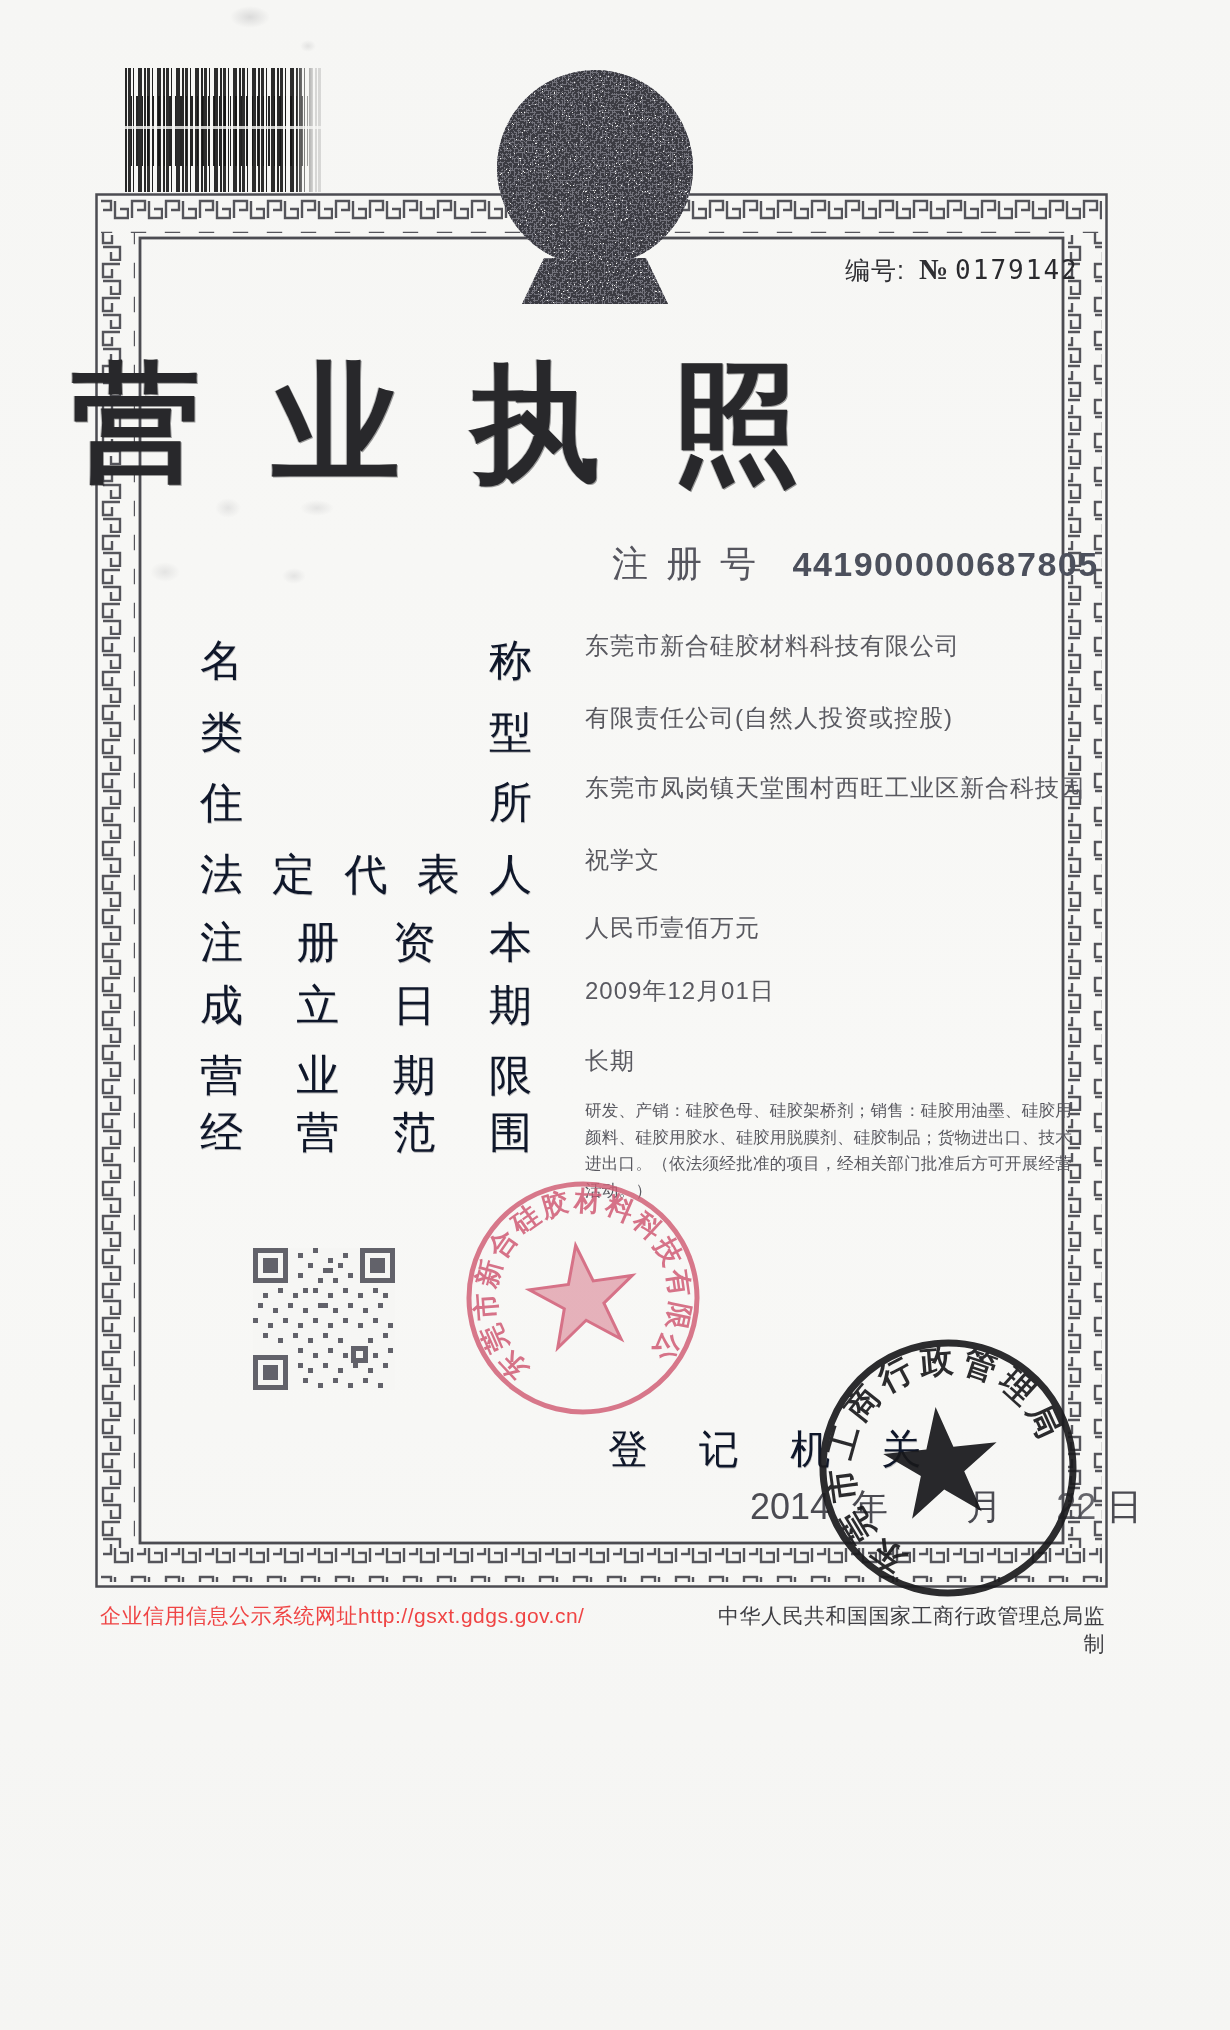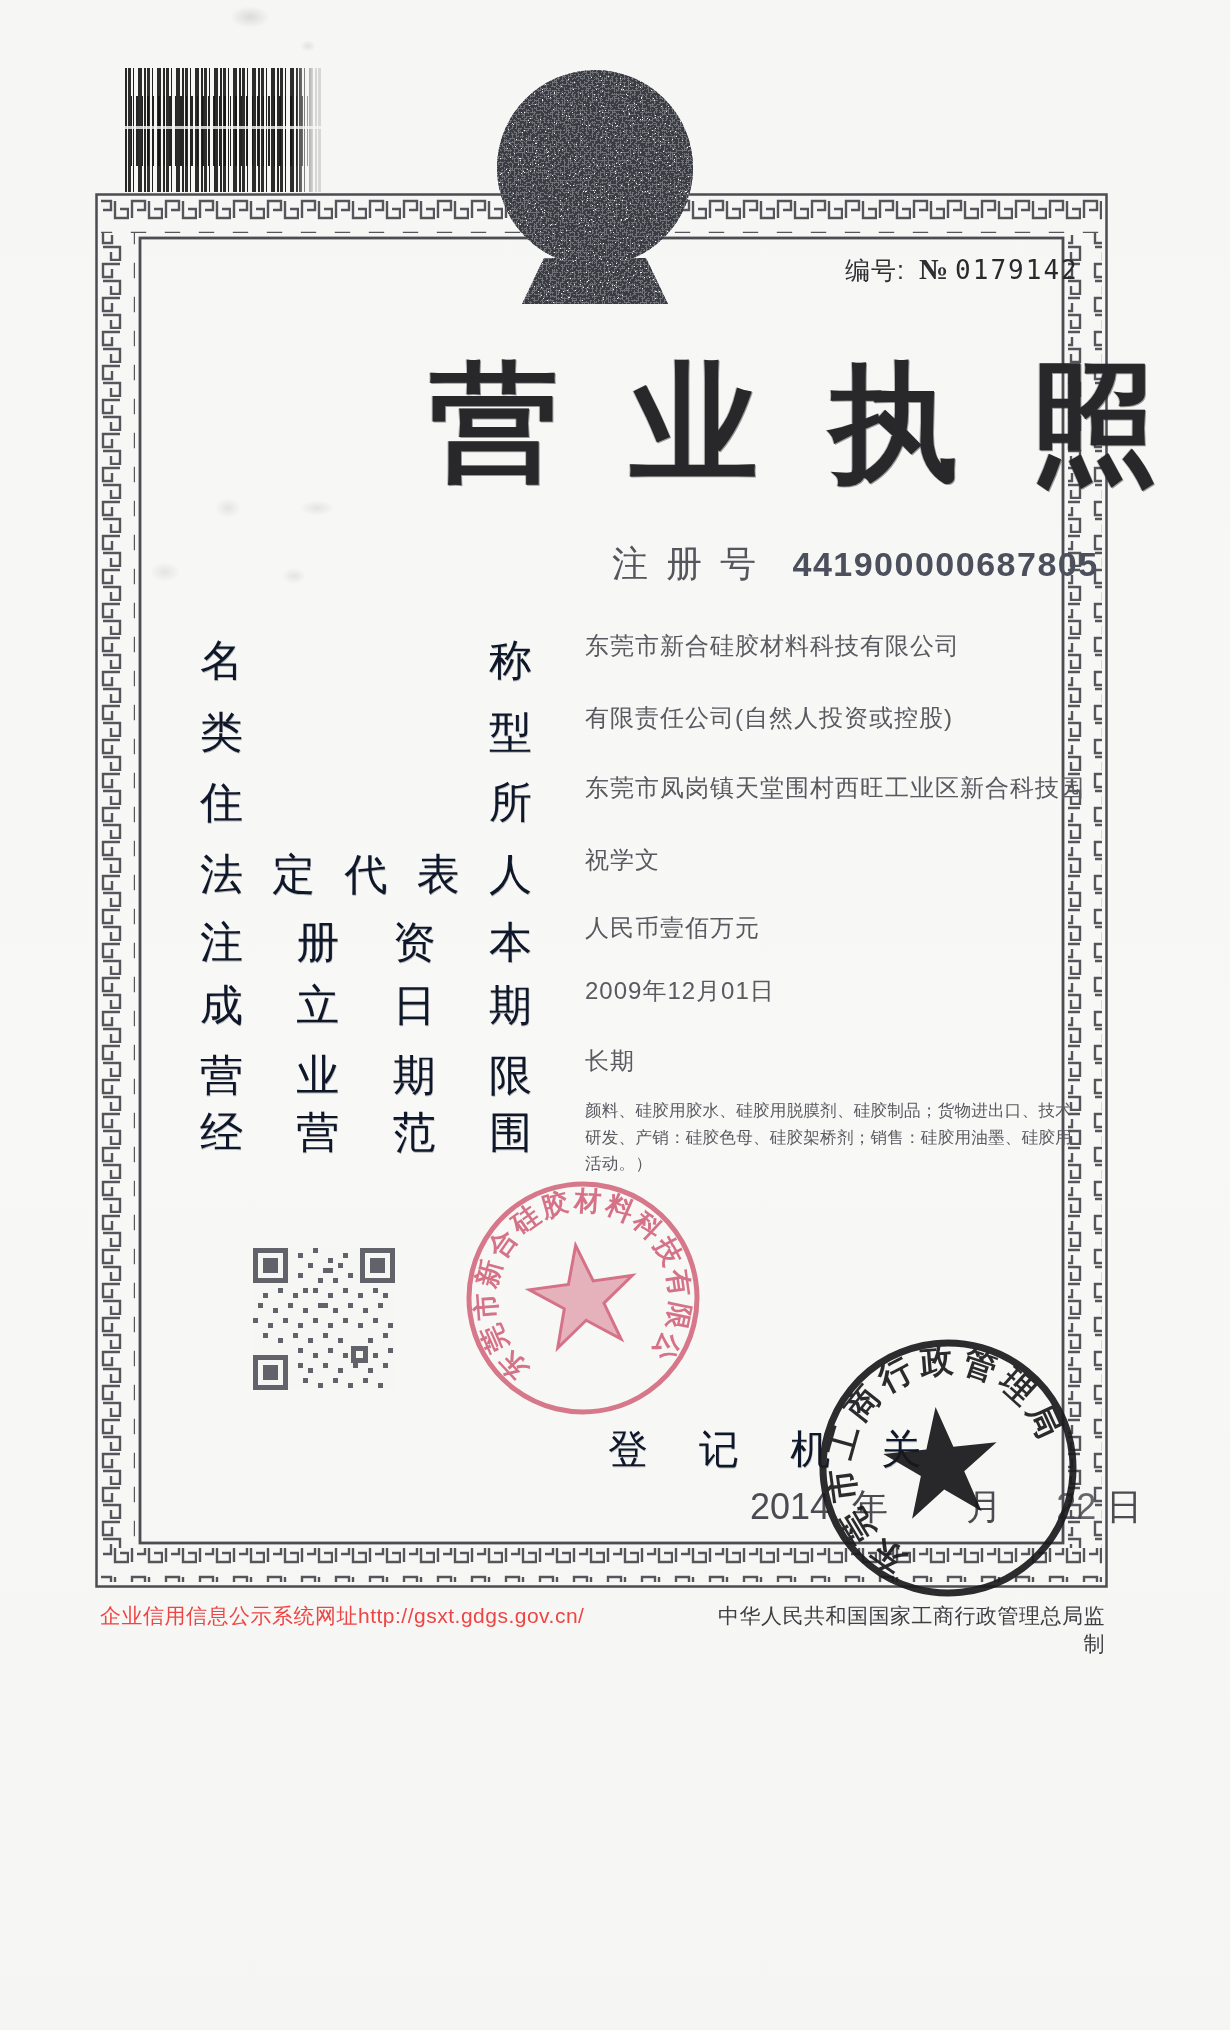--- a/index.html
+++ b/index.html
@@ -33,21 +33,21 @@
   
   .emblem{left:492px;top:62px;}
 
   
   .serial{left:845px;top:253px;font-size:25px;color:#2f2f33;letter-spacing:1px;white-space:nowrap;}
   .serial .nomark{font-family:"Liberation Serif","DejaVu Serif",serif;font-weight:bold;font-size:29px;padding:0 6px 0 14px;}
   .serial .digits{font-family:"DejaVu Sans Mono","Liberation Mono",monospace;font-size:26px;letter-spacing:2px;color:#2a2a2e;}
 
   
   .doc-title{
-    left:0;top:338px;width:1230px;text-align:right;
+    left:0;top:338px;width:1230px;text-align:left;
     font-size:128px;font-weight:900;color:#28282b;
     letter-spacing:72px;text-indent:72px;white-space:nowrap;
     text-shadow:1px 1px 0 rgba(40,40,43,.45), -1px 0 0 rgba(40,40,43,.3);
     font-family:"Liberation Sans","DejaVu Sans",sans-serif;
   }
 
   
   .regline{left:612px;top:540px;white-space:nowrap;}
   .regline .reg-label{display:inline-block;font-size:36px;color:#55555e;letter-spacing:4px;vertical-align:middle;}
   .regline .reg-num{display:inline-block;font-size:34px;color:#4c505c;letter-spacing:1.5px;margin-left:28px;vertical-align:middle;font-family:"Liberation Sans","DejaVu Sans",sans-serif;font-weight:bold;}
@@ -191,22 +191,23 @@
   <div class="lbl">成 立 日 期</div>
   <div class="val">2009年12月01日</div>
 </div>
 <div class="row" style="top:1035px">
   <div class="lbl">营 业 期 限</div>
   <div class="val">长期</div>
 </div>
 <div class="row" style="top:1092px">
   <div class="lbl">经 营 范 围</div>
   <div class="val small">
+    <div>研发、产销：硅胶色母、硅胶架桥剂；销售：硅胶用油墨、硅胶用</div>
     <div>颜料、硅胶用胶水、硅胶用脱膜剂、硅胶制品；货物进出口、技术</div>
-    <div>研发、产销：硅胶色母、硅胶架桥剂；销售：硅胶用油墨、硅胶用</div>
+    <div>进出口。（依法须经批准的项目，经相关部门批准后方可开展经营</div>
     <div>活动。）</div>
   </div>
 </div>
 
 <svg class="abs qr" width="142" height="142" viewBox="0 0 142 142">
   <rect x="0" y="0" width="142" height="142" fill="#f6f6f4"></rect>
   <g fill="#4e4e58" opacity="0.88">
     <rect x="0" y="0" width="35" height="35"></rect>
       <rect x="5" y="5" width="25" height="25" fill="#f6f6f4"></rect>
       <rect x="10" y="10" width="15" height="15"></rect>

